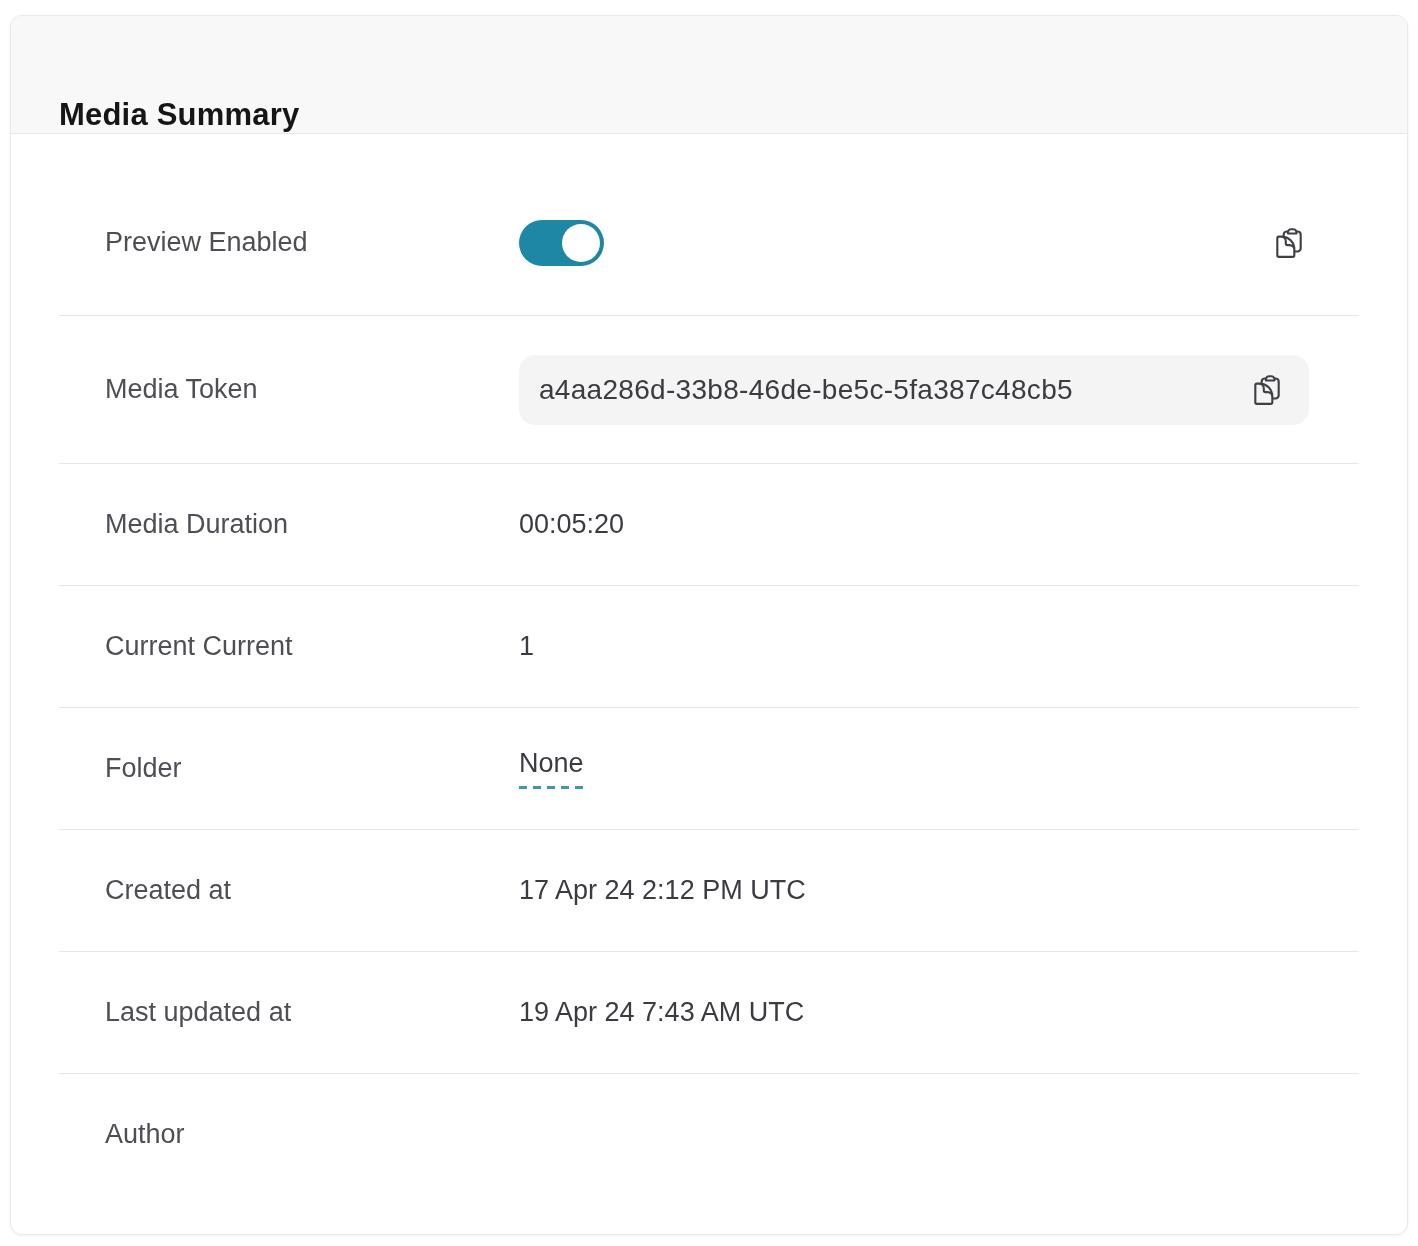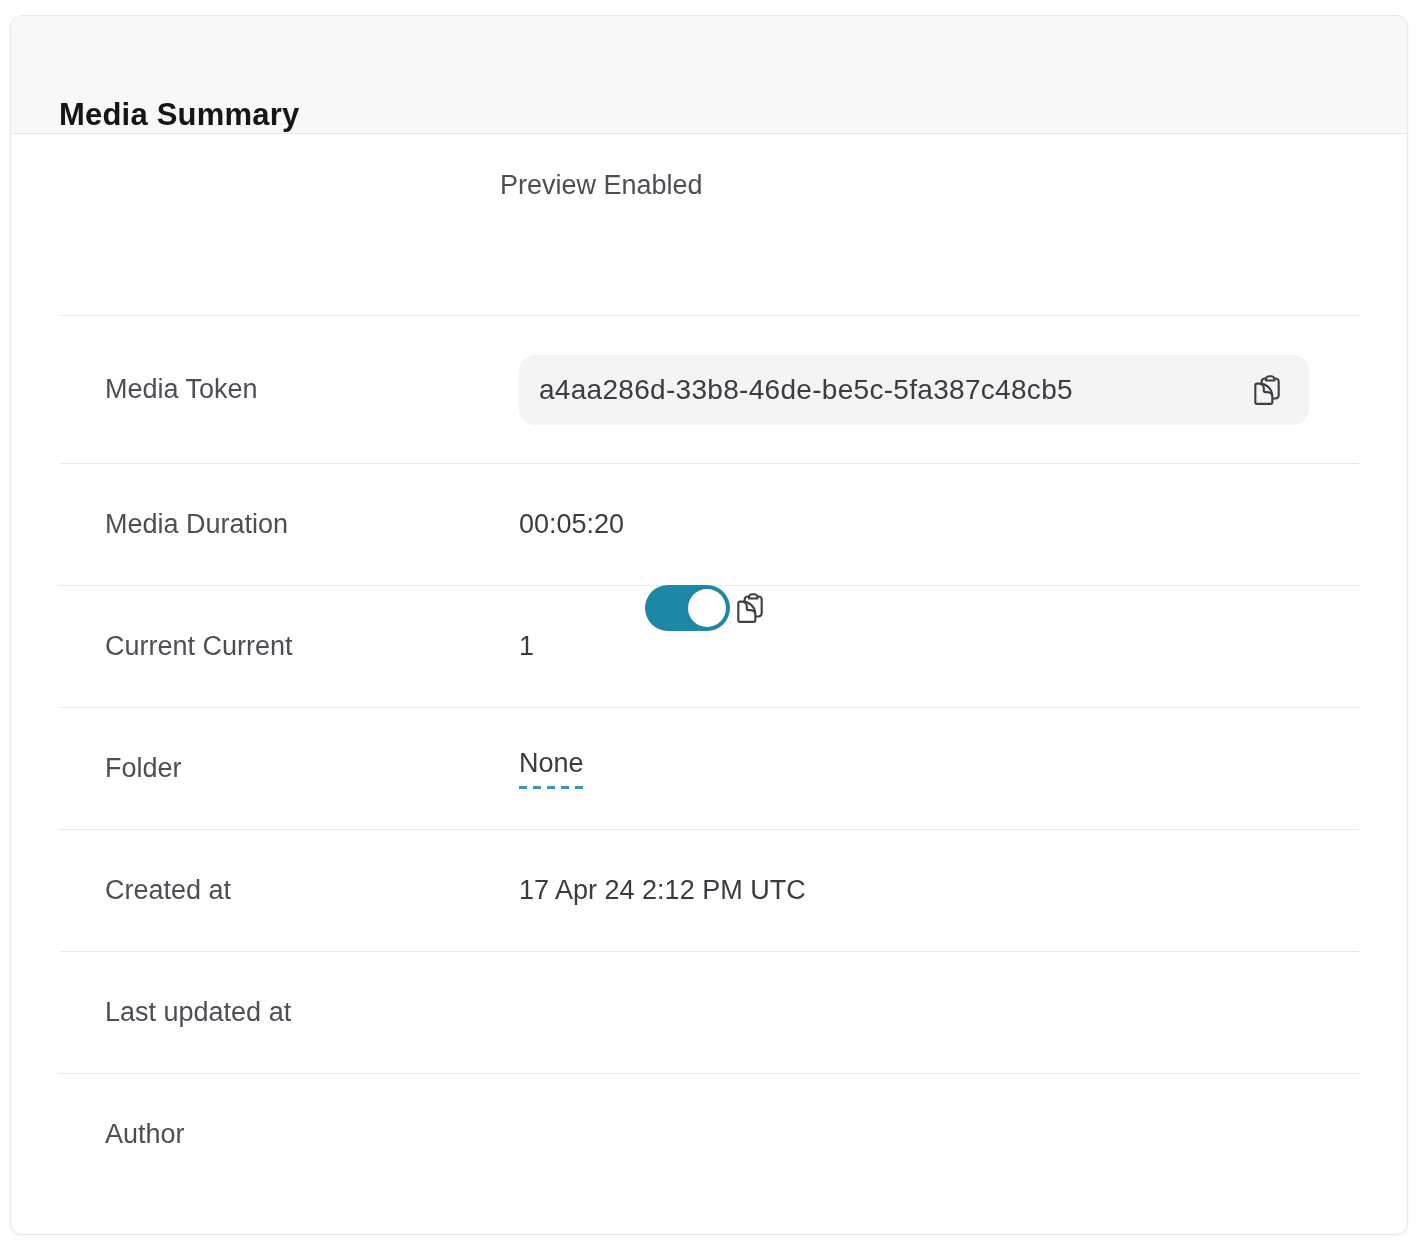--- a/index.html
+++ b/index.html
@@ -35,21 +35,21 @@
   }
   .rows {
     padding: 36px 48px 40px 48px;
   }
   .row {
     display: flex;
     align-items: center;
     padding: 0 50px 0 46px;
   }
   .row + .row { border-top: 1px solid #e8e8e9; }
-  .row-preview  { height: 145px; flex-direction: column; }
+  .row-preview  { height: 145px; }
   .row-token    { height: 148px; }
   .row-standard { height: 122px; }
   .row-label {
     width: 414px;
     flex: 0 0 414px;
     font-size: 27px;
     color: #4e4e55;
   }
   .row-value-area {
     flex: 1;
@@ -197,20 +197,23 @@
 
     <div class="row row-standard">
       <div class="row-label">Created at</div>
       <div class="row-value-area">
         <span class="row-value">17 Apr 24 2:12 PM UTC</span>
       </div>
     </div>
 
     <div class="row row-standard">
       <div class="row-label">Last updated at</div>
+      <div class="row-value-area">
+        <span class="row-value">19 Apr 24 7:43 AM UTC</span>
+      </div>
     </div>
 
     <div class="row row-standard">
       <div class="row-label">Author</div>
     </div>
 
   </div>
 </div>
 
 </body></html>

